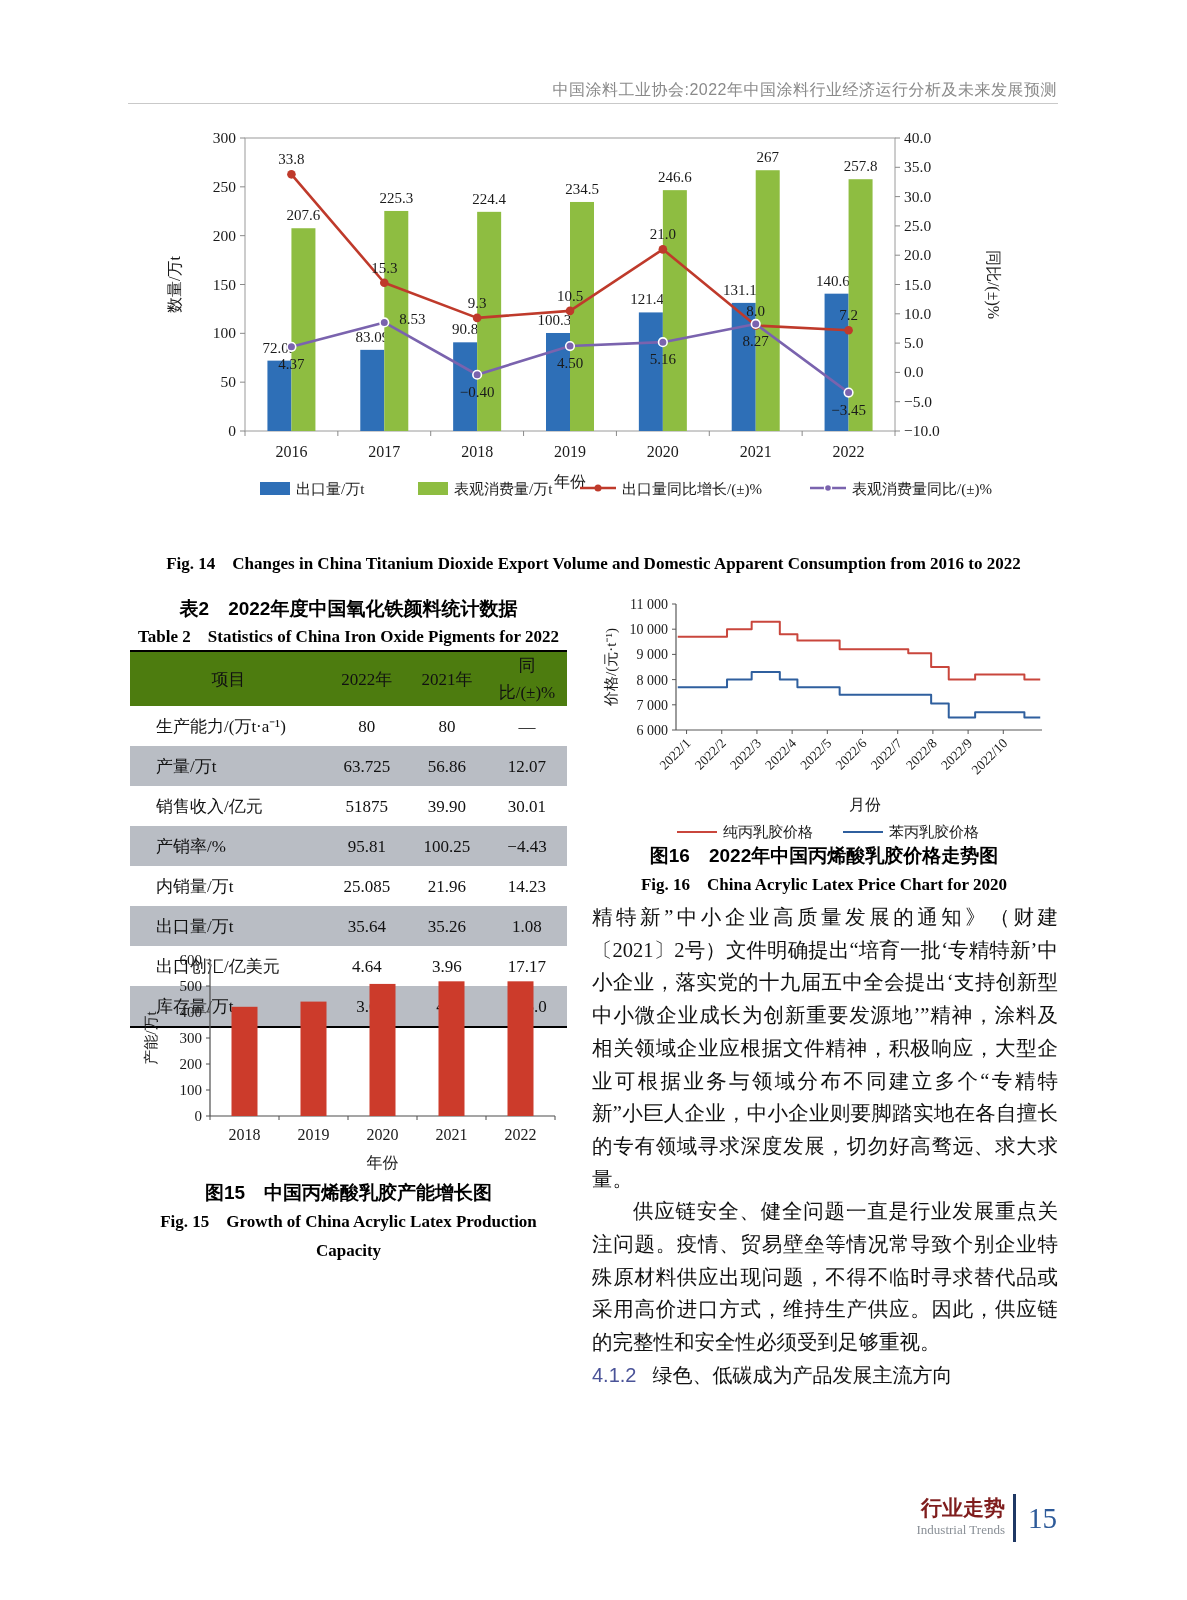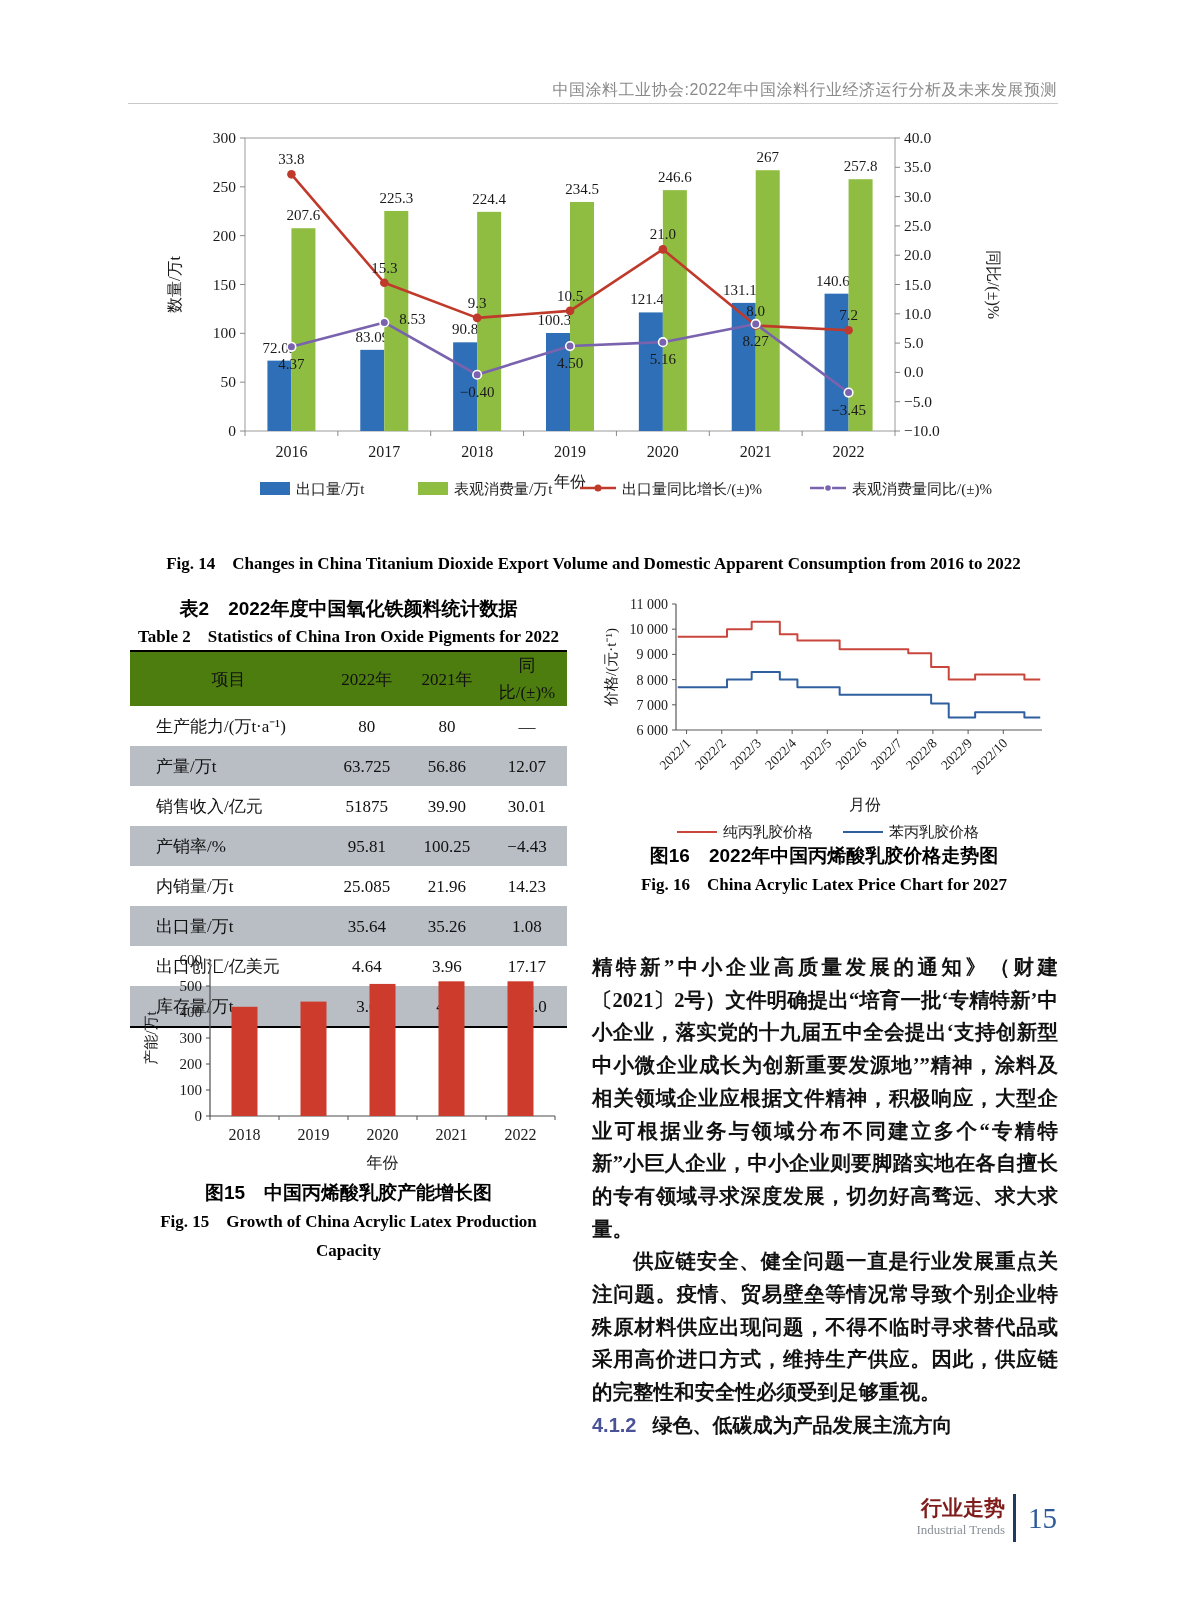--- a/index.html
+++ b/index.html
@@ -25,21 +25,21 @@
   .cap16en{left:592px;width:464px;top:870px;}
   table.iron{position:absolute;left:130px;top:650px;width:437px;border-collapse:collapse;
         font-size:17px;border-top:2px solid #000;border-bottom:2px solid #000;}
   table.iron th,table.iron td{height:40px;padding:0 4px;font-weight:normal;text-align:center;line-height:27px;}
   table.iron td.c-item,table.iron th.c-item{text-align:left;padding-left:26px;}
   table.iron thead tr{background:#4d7c0f;}
   table.iron tbody tr:nth-child(even){background:#b9bdc4;}
   table.iron col.c1{width:45%;} table.iron col.cx{width:18.3%;}
   .body-par{font-size:20.5px;text-align:justify;text-justify:inter-character;}
   .left-par{position:absolute;left:129px;top:1262px;width:440px;line-height:38.5px;}
-  .right-col{position:absolute;left:592px;top:951px;width:466px;line-height:32.7px;font-weight:bold;}
+  .right-col{position:absolute;left:592px;top:901px;width:466px;line-height:32.7px;}
   .right-col p{margin:0;}
   .right-col p.ind{text-indent:2em;}
   .sec-heading{font-family:"Liberation Sans",sans-serif;font-size:20px;line-height:32.7px;}
   .sec-num{margin-right:16px;}
   .footer{position:absolute;top:1494px;right:130px;display:flex;align-items:center;}
   .footer-labels{text-align:right;margin-right:8px;}
   .f-cn{font-family:Liberation Mono, monospace;font-weight:bold;font-size:21px;color:#7f1d1d;line-height:24px;}
   .f-en{font-family:"Liberation Serif",serif;font-size:13px;color:#8a9097;line-height:16px;}
   .footer-bar{width:3px;height:48px;}
   .f-num{font-family:"Liberation Serif",serif;font-size:29px;margin-left:12px;}
@@ -333,21 +333,21 @@
         <text transform="translate(24,77) rotate(-90)" font-size="15" text-anchor="middle" fill="#1a1a1a" font-family="&quot;Liberation Serif&quot;,serif">价格/(元·t⁻¹)</text>
         <polyline points="85.75961538461539,46.760000000000005 135.02884615384616,46.760000000000005 135.02884615384616,39.19999999999999 159.66346153846155,39.19999999999999 159.66346153846155,31.64 187.81730769230768,31.64 187.81730769230768,44.239999999999995 205.41346153846155,44.239999999999995 205.41346153846155,50.540000000000006 247.64423076923075,50.540000000000006 247.64423076923075,59.36 316.2692307692307,59.36 316.2692307692307,63.14 339.1442307692307,63.14 339.1442307692307,77 356.7403846153846,77 356.7403846153846,89.6 383.13461538461536,89.6 383.13461538461536,84.56 432.40384615384613,84.56 432.40384615384613,89.6 448.24038461538464,89.6" fill="none" stroke="#c9463c" stroke-width="2" stroke-linejoin="round"></polyline>
         <polyline points="85.75961538461539,97.16 135.02884615384616,97.16 135.02884615384616,89.6 159.66346153846155,89.6 159.66346153846155,82.03999999999999 187.81730769230768,82.03999999999999 187.81730769230768,89.6 205.41346153846155,89.6 205.41346153846155,97.16 247.64423076923075,97.16 247.64423076923075,104.72 339.1442307692307,104.72 339.1442307692307,113.54 356.7403846153846,113.54 356.7403846153846,127.4 383.13461538461536,127.4 383.13461538461536,122.36 432.40384615384613,122.36 432.40384615384613,127.4 448.24038461538464,127.4" fill="none" stroke="#2f5f9e" stroke-width="2" stroke-linejoin="round"></polyline>
         <line x1="85" y1="242" x2="125" y2="242" stroke="#c9463c" stroke-width="2"></line>
         <text x="131" y="247" font-size="15" text-anchor="start" fill="#1a1a1a" font-family="&quot;Liberation Serif&quot;,serif">纯丙乳胶价格</text>
         <line x1="251" y1="242" x2="291" y2="242" stroke="#2f5f9e" stroke-width="2"></line>
         <text x="297" y="247" font-size="15" text-anchor="start" fill="#1a1a1a" font-family="&quot;Liberation Serif&quot;,serif">苯丙乳胶价格</text>
       </svg>
   </figure>
   <div class="cap cn cap16cn">图16　2022年中国丙烯酸乳胶价格走势图</div>
-  <div class="cap en cap16en">Fig. 16　China Acrylic Latex Price Chart for 2027</div>
+  <div class="cap en cap16en">Fig. 16　China Acrylic Latex Price Chart for 2020</div>
 
   <div class="right-col">
     <p class="body-par">精特新”中小企业高质量发展的通知》（财建〔2021〕2号）文件明确提出“培育一批‘专精特新’中小企业，落实党的十九届五中全会提出‘支持创新型中小微企业成长为创新重要发源地’”精神，涂料及相关领域企业应根据文件精神，积极响应，大型企业可根据业务与领域分布不同建立多个“专精特新”小巨人企业，中小企业则要脚踏实地在各自擅长的专有领域寻求深度发展，切勿好高骛远、求大求量。</p>
     <p class="body-par ind">供应链安全、健全问题一直是行业发展重点关注问题。疫情、贸易壁垒等情况常导致个别企业特殊原材料供应出现问题，不得不临时寻求替代品或采用高价进口方式，维持生产供应。因此，供应链的完整性和安全性必须受到足够重视。</p>
     <div class="sec-heading">
       <span class="sec-num" style="color: rgb(74, 83, 152);">4.1.2</span><span>绿色、低碳成为产品发展主流方向</span>
     </div>
   </div>
 
   <div class="footer">

